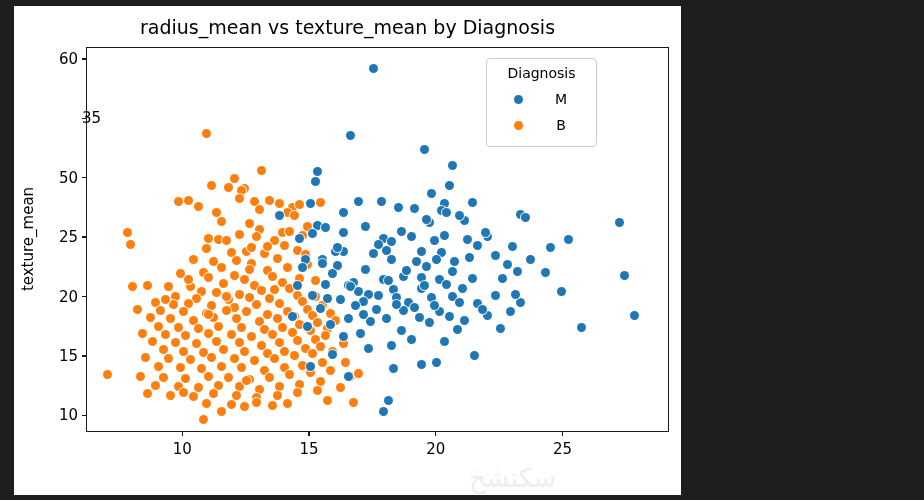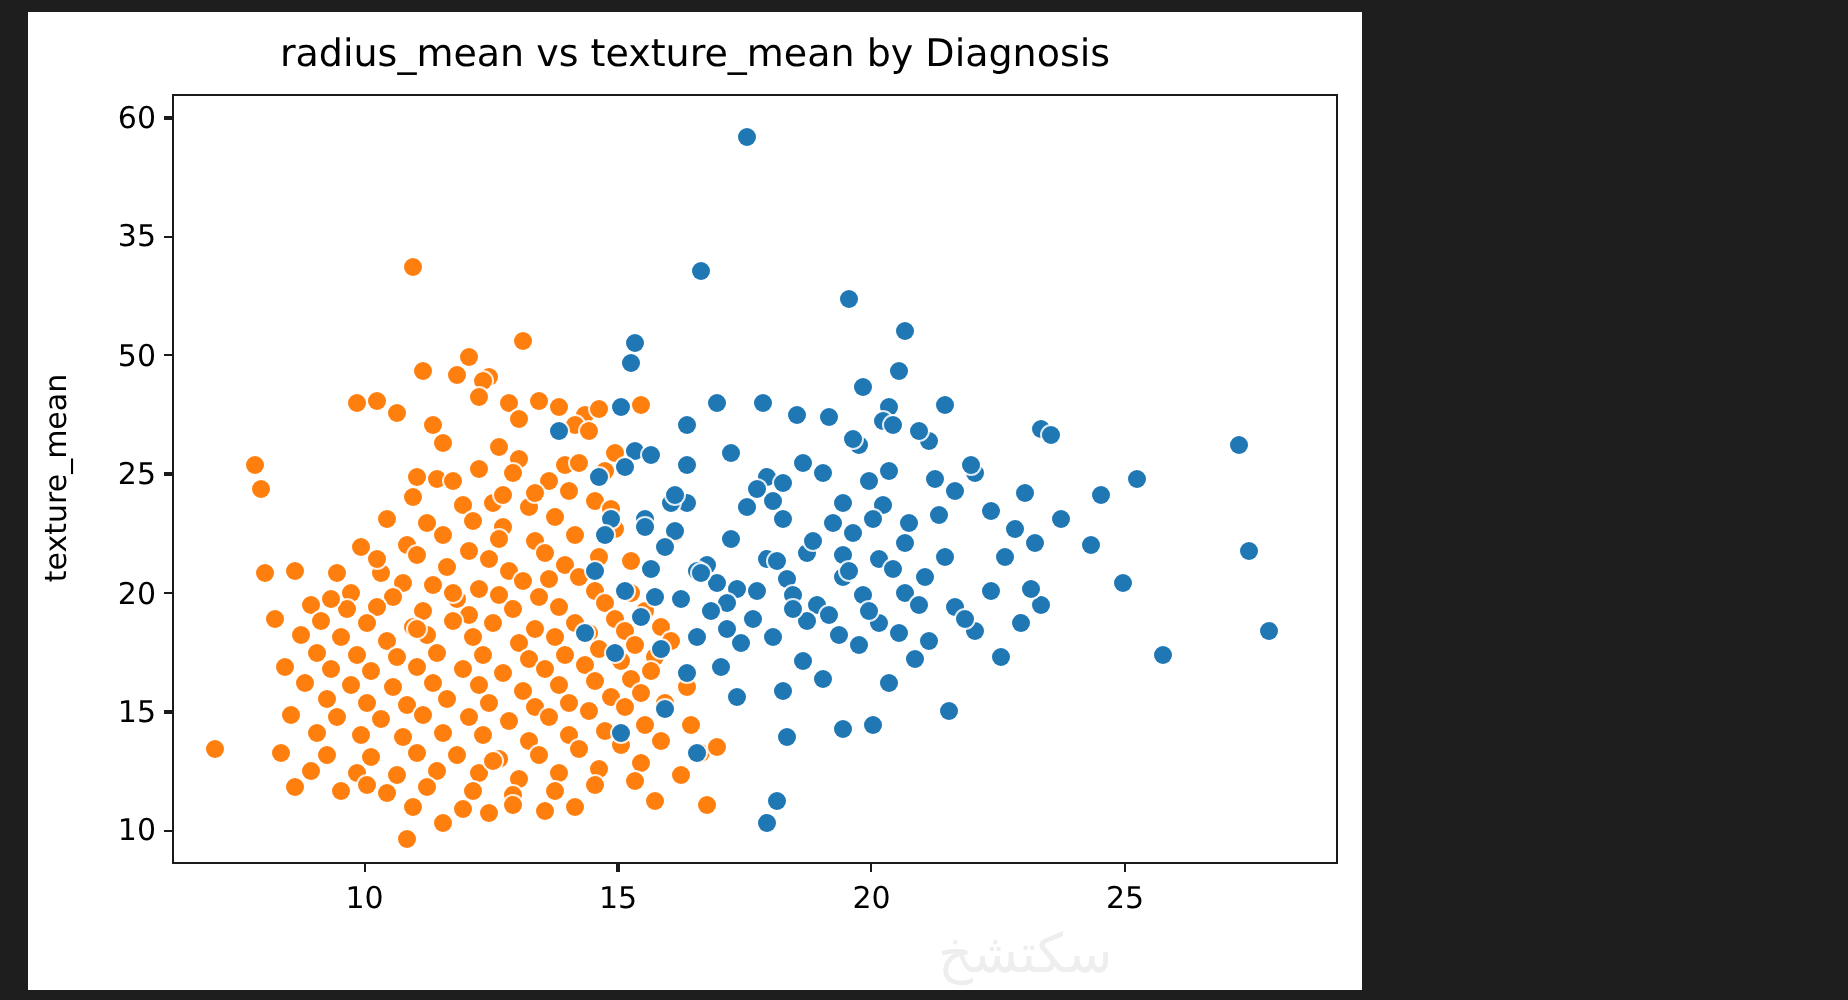--- a/index.html
+++ b/index.html
@@ -557,28 +557,45 @@
         <div class="ytick-label" style="right: 603px; top: 409.364px;">10</div>
         <div class="ytick-mark" style="left: 68px; top: 349.301px;"></div>
         <div class="ytick-label" style="right: 603px; top: 349.951px;">15</div>
         <div class="ytick-mark" style="left: 68px; top: 289.887px;"></div>
         <div class="ytick-label" style="right: 603px; top: 290.537px;">20</div>
         <div class="ytick-mark" style="left: 68px; top: 230.473px;"></div>
         <div class="ytick-label" style="right: 603px; top: 231.123px;">25</div>
         <div class="ytick-mark" style="left: 68px; top: 171.06px;"></div>
         <div class="ytick-label" style="right: 603px; top: 171.71px;">50</div>
         <div class="ytick-mark" style="left: 68px; top: 111.646px;"></div>
-        <div class="ytick-label" style="right: 603px; top: 112.296px;">35</div>
+        <div class="ytick-label" style="right: 580px; top: 112.296px;">35</div>
         <div class="ytick-mark" style="left: 68px; top: 52.2327px;"></div>
         <div class="ytick-label" style="right: 603px; top: 52.8827px;">60</div>
         <div class="xtick-mark" style="left: 167.672px; top: 426px;"></div>
         <div class="xtick-label" style="left: 168.322px; top: 434px;">10</div>
         <div class="xtick-mark" style="left: 294.411px; top: 426px;"></div>
         <div class="xtick-label" style="left: 295.061px; top: 434px;">15</div>
         <div class="xtick-mark" style="left: 421.15px; top: 426px;"></div>
         <div class="xtick-label" style="left: 421.8px; top: 434px;">20</div>
         <div class="xtick-mark" style="left: 547.889px; top: 426px;"></div>
         <div class="xtick-label" style="left: 548.539px; top: 434px;">25</div>
       </div>
 
+    <div id="legend">
+      <div id="legend-title">Diagnosis</div>
+      <div id="legend-rows">
+          <div class="legend-row">
+            <div class="legend-swatch-wrap">
+              <div class="legend-swatch m" style="background: rgb(31, 119, 180);"></div>
+            </div>
+            <div class="legend-label">M</div>
+          </div>
+          <div class="legend-row">
+            <div class="legend-swatch-wrap">
+              <div class="legend-swatch b" style="background: rgb(255, 127, 14);"></div>
+            </div>
+            <div class="legend-label">B</div>
+          </div>
+        </div>
+    </div>
 
   </div>
 </div>
 
 </body></html>

